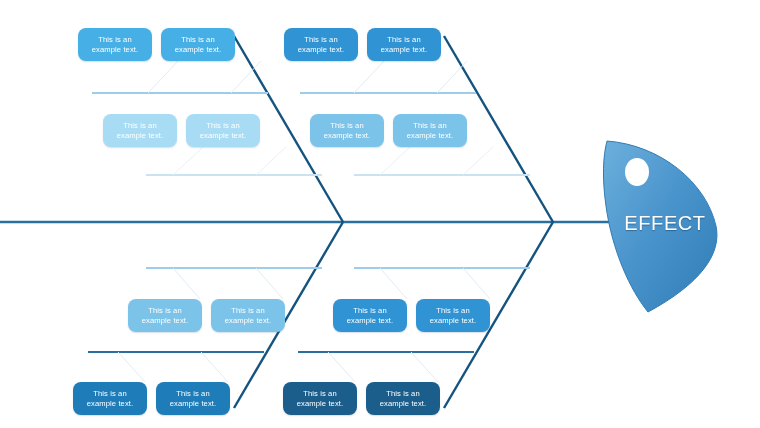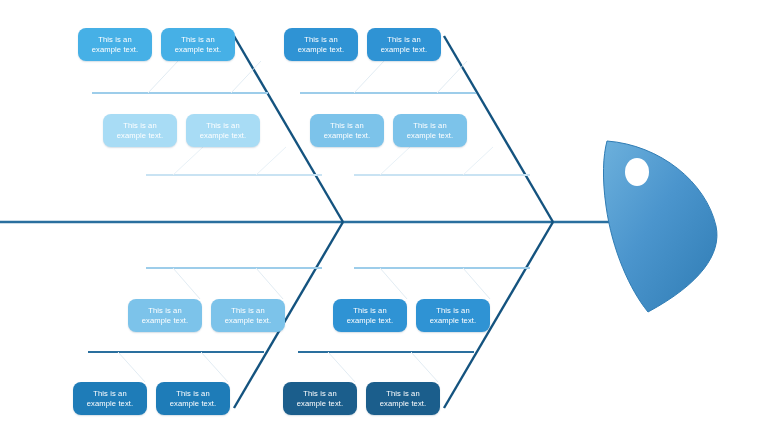--- a/index.html
+++ b/index.html
@@ -109,20 +109,21 @@
 
     <g>
       <path d="M 607 141 C 660 145, 706 182, 716 226
                C 722 254, 700 284, 648 312
                C 630 290, 612 250, 606 206
                C 602 178, 603 156, 607 141 Z" fill="url(#headGrad)" stroke="#2f7cb4" stroke-width="1"></path>
       <ellipse cx="637" cy="172" rx="12" ry="14" fill="#ffffff"></ellipse>
     </g>
   </svg>
 
+  <div id="effect-label">EFFECT</div>
 
   <div id="boxes-layer">
       <div class="cause-box tone-a" style="left: 78px; top: 28px; width: 74px; height: 33px;">
         <div>
           <span>This is an</span>
           <span>example text.</span>
         </div>
       </div>
       <div class="cause-box tone-a" style="left: 161px; top: 28px; width: 74px; height: 33px;">
         <div>

